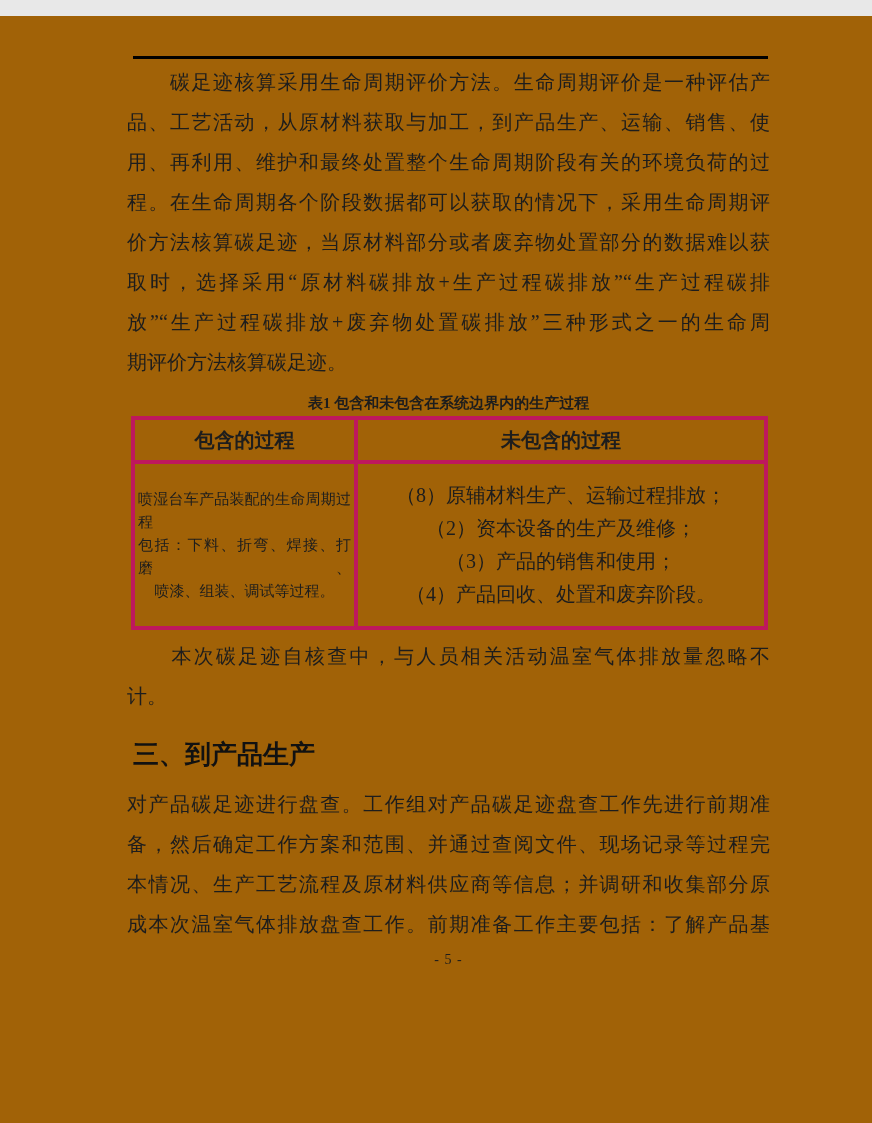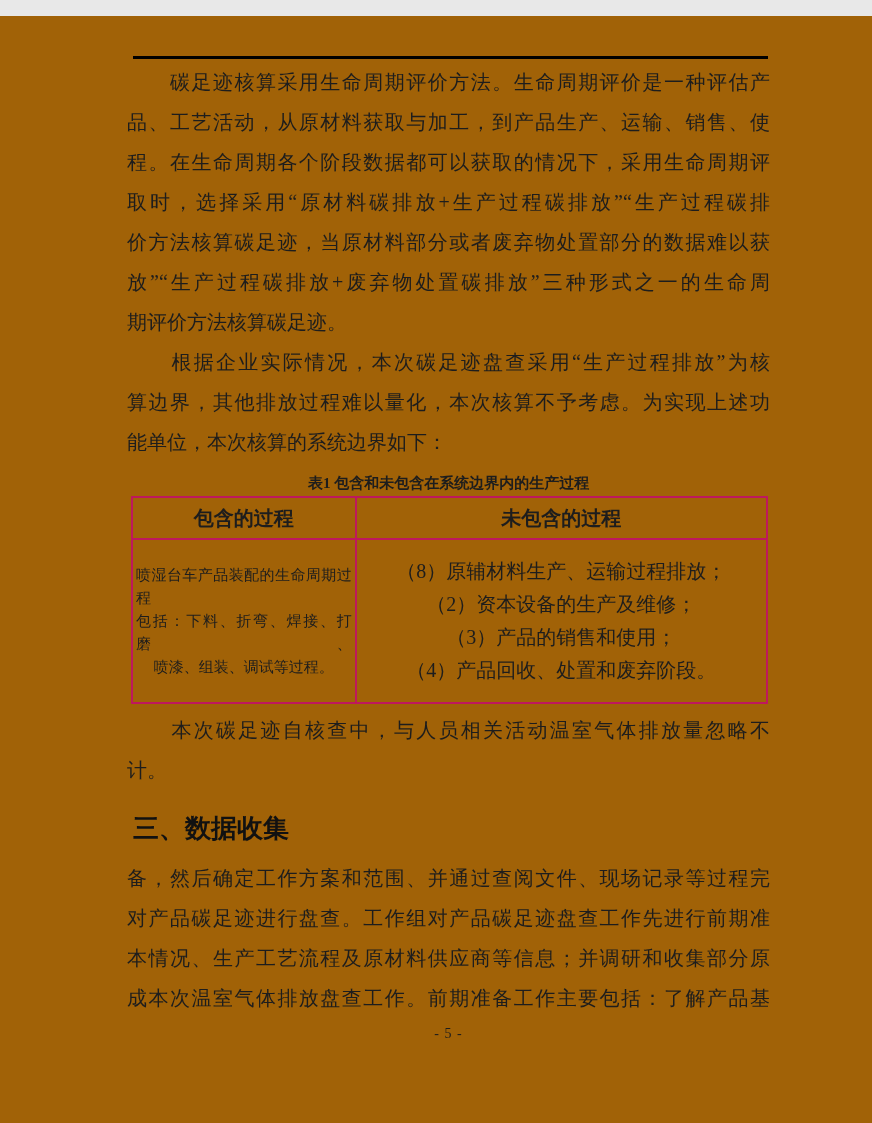--- a/index.html
+++ b/index.html
@@ -13,21 +13,21 @@
   .para{font-size:20px;line-height:40px;}
   .para.p1{margin-top:3px;}
   .para .line{text-align:justify;text-align-last:justify;}
   .para.ends .line.pend{text-align-last:left;}
   .table-caption{
     text-align:center;font-weight:bold;font-size:15px;line-height:26px;margin-top:8px;
   }
   table.sys{
     width:637px;margin-left:4px;border-collapse:collapse;table-layout:fixed;
   }
-  table.sys th,table.sys td{border:2px solid #be185d;}
+  table.sys th,table.sys td{border:4px solid #be185d;}
   table.sys th{
     font-size:20px;font-weight:bold;height:38px;text-align:center;vertical-align:middle;
   }
   td.cell-left{
     font-size:15px;line-height:23px;padding:14px 3px;vertical-align:middle;height:134px;
   }
   td.cell-left .line{text-align:justify;text-align-last:justify;}
   td.cell-left .line:last-child{text-align:center;text-align-last:center;}
   td.cell-right{
     font-size:20px;line-height:33px;vertical-align:middle;padding:0 4px;
@@ -48,32 +48,28 @@
 <body>
 
 <div class="page">
   <div class="content">
 
     <div class="header-rule"></div>
 
     <div class="para p1 ends">
         <div class="line">　　碳足迹核算采用生命周期评价方法。生命周期评价是一种评估产</div>
         <div class="line">品、工艺活动，从原材料获取与加工，到产品生产、运输、销售、使</div>
+        <div class="line">用、再利用、维护和最终处置整个生命周期阶段有关的环境负荷的过</div>
         <div class="line">程。在生命周期各个阶段数据都可以获取的情况下，采用生命周期评</div>
+        <div class="line">价方法核算碳足迹，当原材料部分或者废弃物处置部分的数据难以获</div>
         <div class="line">取时，选择采用“原材料碳排放+生产过程碳排放”“生产过程碳排</div>
-        <div class="line">价方法核算碳足迹，当原材料部分或者废弃物处置部分的数据难以获</div>
         <div class="line">放”“生产过程碳排放+废弃物处置碳排放”三种形式之一的生命周</div>
         <div class="line pend">期评价方法核算碳足迹。</div>
       </div>
 
-    <div class="para p2 ends">
-        <div class="line">　　根据企业实际情况，本次碳足迹盘查采用“生产过程排放”为核</div>
-        <div class="line">算边界，其他排放过程难以量化，本次核算不予考虑。为实现上述功</div>
-        <div class="line pend">能单位，本次核算的系统边界如下：</div>
-      </div>
 
     <div class="table-caption">表1  包含和未包含在系统边界内的生产过程</div>
 
     <table class="sys">
       <colgroup>
         <col style="width:223px">
         <col style="width:410px">
       </colgroup>
       <tbody>
           <tr>
@@ -94,25 +90,25 @@
             </td>
       </tr>
     </tbody>
       </table>
 
     <div class="para p3 ends">
         <div class="line">　　本次碳足迹自核查中，与人员相关活动温室气体排放量忽略不</div>
         <div class="line pend">计。</div>
       </div>
 
-    <h2 class="section-heading">三、数据收集</h2>
+    <h2 class="section-heading">三、到产品生产</h2>
 
     <div class="para p4">
+        <div class="line">对产品碳足迹进行盘查。工作组对产品碳足迹盘查工作先进行前期准</div>
         <div class="line">备，然后确定工作方案和范围、并通过查阅文件、现场记录等过程完</div>
-        <div class="line">对产品碳足迹进行盘查。工作组对产品碳足迹盘查工作先进行前期准</div>
         <div class="line">本情况、生产工艺流程及原材料供应商等信息；并调研和收集部分原</div>
         <div class="line">成本次温室气体排放盘查工作。前期准备工作主要包括：了解产品基</div>
       </div>
 
     <div class="page-number">- 5 -</div>
 
   </div>
 </div>
 
 </body></html>

